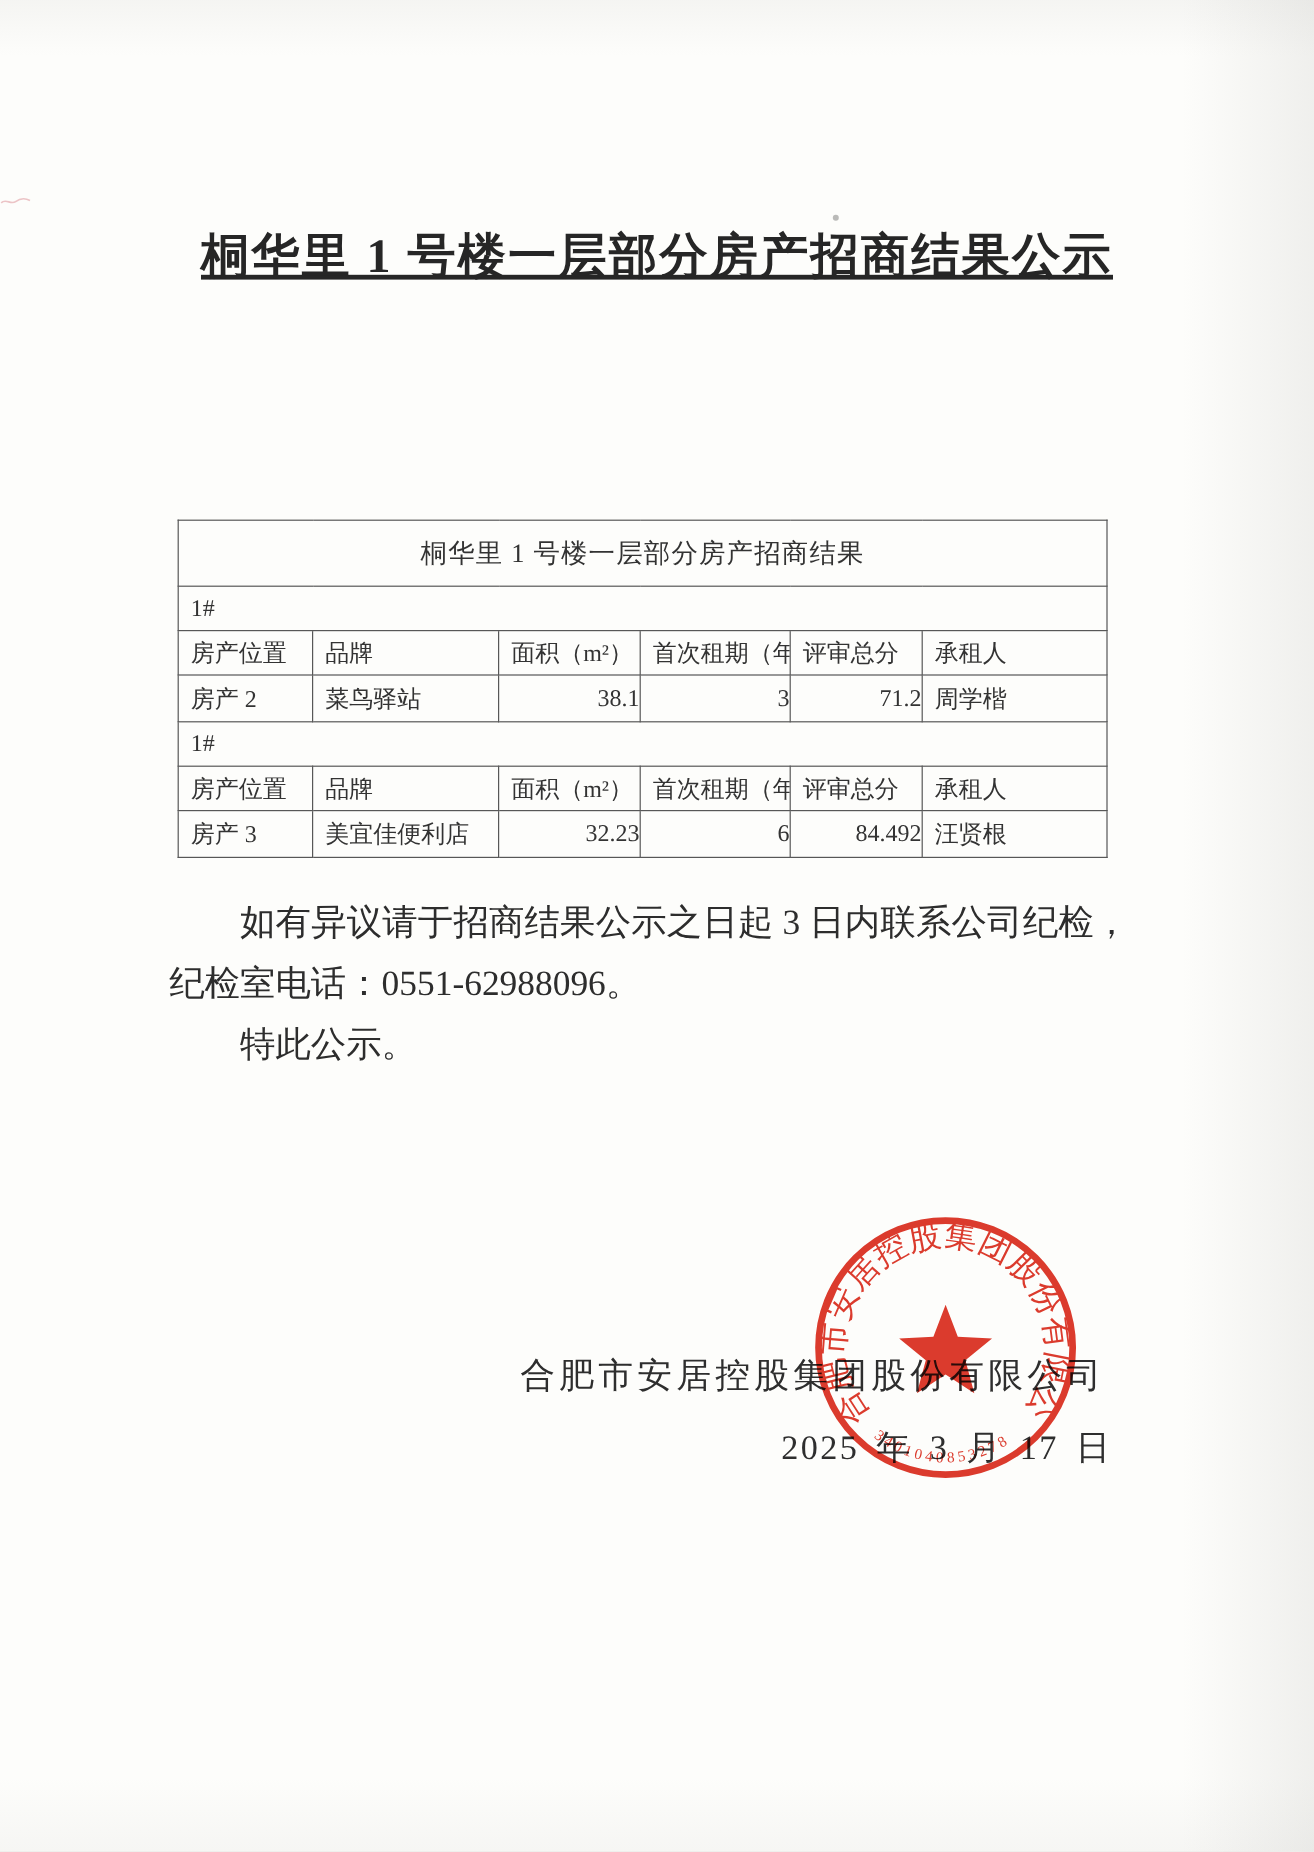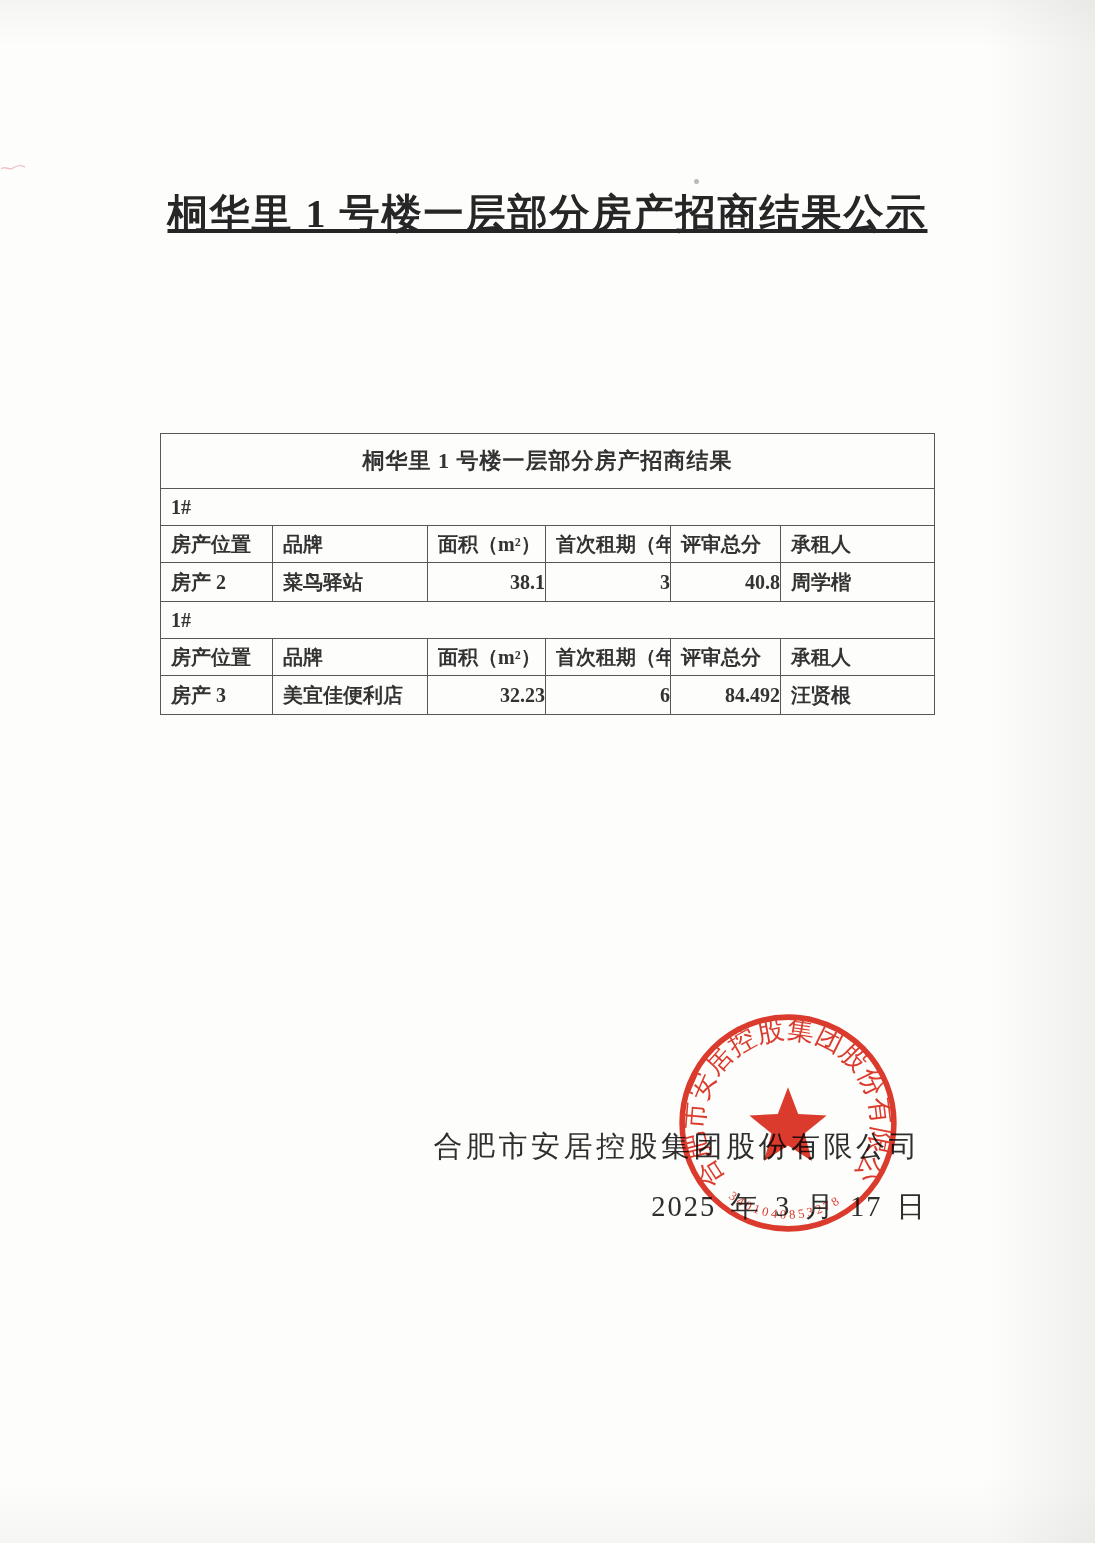--- a/index.html
+++ b/index.html
@@ -33,26 +33,25 @@
     top: 301px; left: 141px;
     width: 797px;
     margin: 0;
     font-size: 29.5px;
     line-height: 52px;
     text-align: justify;
     text-indent: 2em;
   }
   table.results {
     position: absolute;
-    top: 433px; left: 160px;
+    top: 433px; left: 148px;
     width: 774px;
     border-collapse: collapse;
     table-layout: fixed;
     color: #333;
-    font-weight: bold;
   }
   table.results td {
     border: 1px solid #575757;
     padding: 0 0 0 10px;
     font-size: 20px;
     vertical-align: middle;
     overflow: hidden;
     white-space: nowrap;
   }
   tr.t-title td {
@@ -148,21 +147,21 @@
         <td>面积（m²）</td>
         <td>首次租期（年）</td>
         <td>评审总分</td>
         <td>承租人</td>
       </tr>
       <tr class="t-data">
         <td>房产 2</td>
         <td>菜鸟驿站</td>
         <td class="num">38.1</td>
         <td class="num">3</td>
-        <td class="num">40.8</td>
+        <td class="num">71.2</td>
         <td>周学楷</td>
       </tr>
 
       <tr class="t-label">
         <td colspan="6">1#</td>
       </tr>
       <tr class="t-head">
         <td>房产位置</td>
         <td>品牌</td>
         <td>面积（m²）</td>
@@ -174,20 +173,24 @@
         <td>房产 3</td>
         <td>美宜佳便利店</td>
         <td class="num">32.23</td>
         <td class="num">6</td>
         <td class="num">84.492</td>
         <td>汪贤根</td>
       </tr>
     </tbody>
   </table>
 
+  <div class="closing">
+    <p>如有异议请于招商结果公示之日起 3 日内联系公司纪检，纪检室电话：0551-62988096。</p>
+    <p>特此公示。</p>
+  </div>
 
   <div class="company-line">合肥市安居控股集团股份有限公司</div>
   <div class="date-line">2025 年 3 月 17 日</div>
 
   <svg class="seal" viewBox="0 0 220 220" aria-hidden="true">
     <circle cx="110" cy="110" r="104" fill="none" stroke="#da2a1b" stroke-width="5.5"></circle>
     <polygon fill="#da2a1b" points="110,75 120,101.2 148,102.6 126.2,120.3 133.5,147.4 110,132 86.5,147.4 93.8,120.3 72,102.6 100,101.2"></polygon>
     <path id="seal-arc-top" fill="none" d="M 48.3,165.5 A 83,83 0 1 1 171.7,165.5"></path>
     <path id="seal-arc-bottom" fill="none" d="M 49.6,182.0 A 94,94 0 0 0 170.4,182.0"></path>
     <text font-size="26.5" letter-spacing="0.5">

